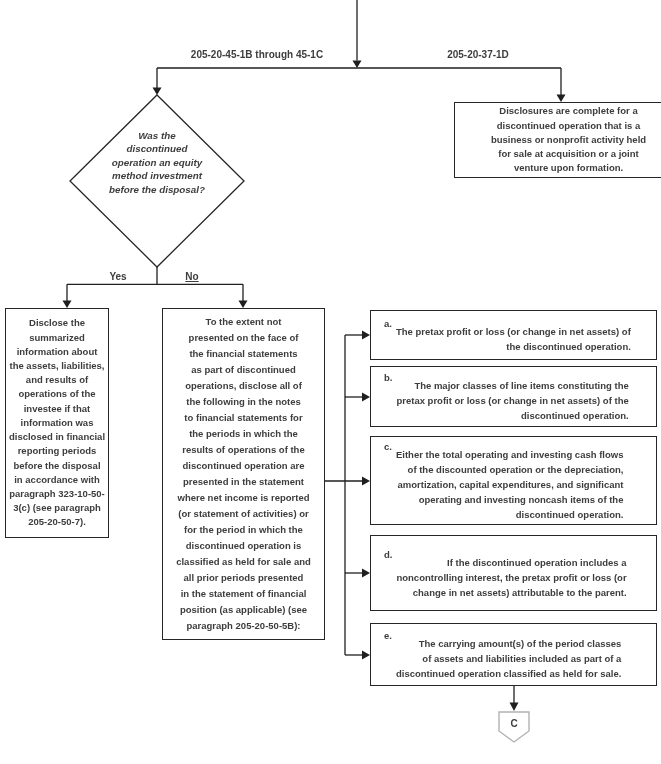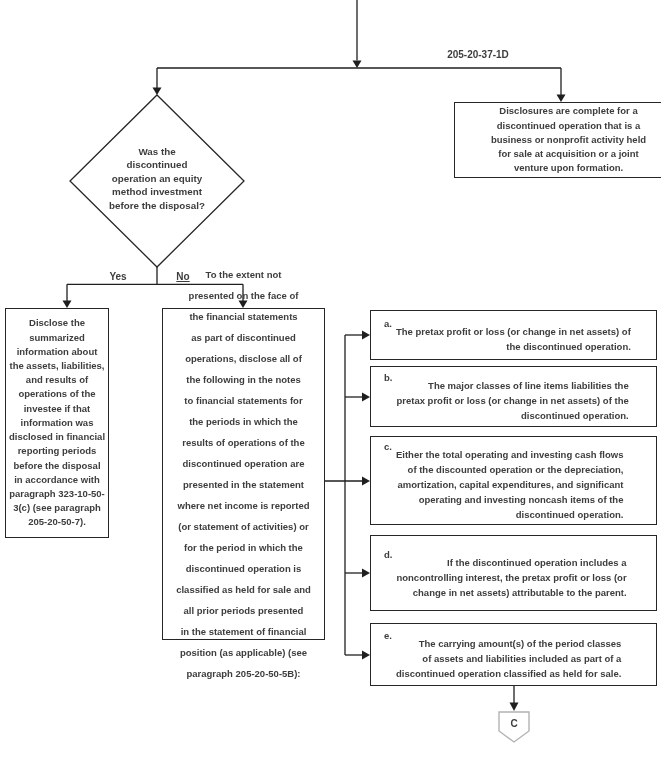--- a/index.html
+++ b/index.html
@@ -14,21 +14,21 @@
   .diamond-shape { fill:#ffffff; stroke:var(--box-border,#262626); stroke-width:1.3; }
   .pentagon-shape { fill:#ffffff; stroke:var(--connector-border,#b3b3b3); stroke-width:1.4; }
   .box {
     position:absolute; box-sizing:border-box; background:#fff;
     border:1.3px solid var(--box-border,#262626);
     display:flex; align-items:center; justify-content:center;
   }
   .box .txt { white-space:pre; text-align:center; font-size:9.5px; }
   .complete-box .txt { line-height:14.3px; }
   .yes-box .txt { line-height:14.2px; }
-  .no-box .txt { line-height:21px; }
+  .no-box .txt { line-height:16px; }
   .item-box { justify-content:flex-start; padding-left:13px; }
   .item-row { display:flex; gap:4px; font-size:9.5px; line-height:15px; }
   .item-label { white-space:nowrap; }
   .item-text { white-space:pre; text-align:right;margin-top:8px; }
   .lbl { position:absolute; font-size:10px; text-align:center; white-space:nowrap; }
   .diamond-text { position:absolute; white-space:pre; text-align:center; font-size:9.8px; line-height:13.4px; }
   .connector-label { position:absolute; font-size:10px; text-align:center; }
 </style>
 </head>
 <body>
@@ -66,38 +66,39 @@
     <path class="line" d="M345 573 H362"></path>
     <polygon class="arrowhead" points="362,568.5 362,577.5 370,573"></polygon>
     <path class="line" d="M345 655 H362"></path>
     <polygon class="arrowhead" points="362,650.5 362,659.5 370,655"></polygon>
 
     <path class="line" d="M514 686 V703"></path>
     <polygon class="arrowhead" points="509.5,702.5 518.5,702.5 514,711"></polygon>
     <path class="pentagon-shape" d="M499 712 H529 V731 L514 742 L499 731 Z"></path>
   </svg>
 
+  <div class="lbl" style="left:157px; top:49px; width:200px;">205-20-45-1B through 45-1C</div>
   <div class="lbl" style="left:408px; top:49px; width:140px;">205-20-37-1D</div>
 
   <div class="box complete-box" style="left:454px; top:102px; width:229px; height:76px;">
     <div class="txt">Disclosures are complete for a
 discontinued operation that is a
 business or nonprofit activity held
 for sale at acquisition or a joint
 venture upon formation.</div>
   </div>
 
-  <div class="diamond-text" style="left:77px; top:145px; width:160px;">Was the
+  <div class="diamond-text" style="left:77px; top:129px; width:160px;font-style:italic;">Was the
 discontinued
 operation an equity
 method investment
 before the disposal?</div>
 
   <div class="lbl" style="left:98px; top:271px; width:40px;">Yes</div>
-  <div class="lbl" style="left:163px; top:271px; width:40px;text-decoration:underline;">No</div>
+  <div class="lbl" style="left:172px; top:271px; width:40px;text-decoration:underline;">No</div>
 
   <div class="box yes-box" style="left:5px; top:308px; width:104px; height:230px;">
     <div class="txt">Disclose the
 summarized
 information about
 the assets, liabilities,
 and results of
 operations of the
 investee if that
 information was
@@ -136,21 +137,21 @@
   <div class="box item-box" style="left:370px; top:310px; width:287px; height:50px;">
     <div class="item-row">
       <span class="item-label">a.</span>
       <span class="item-text">The pretax profit or loss (or change in net assets) of
 the discontinued operation.</span>
     </div>
   </div>
   <div class="box item-box" style="left:370px; top:366px; width:287px; height:61px;">
     <div class="item-row">
       <span class="item-label">b.</span>
-      <span class="item-text">The major classes of line items liabilities the
+      <span class="item-text">The major classes of line items constituting the
 pretax profit or loss (or change in net assets) of the
 discontinued operation.</span>
     </div>
   </div>
   <div class="box item-box" style="left:370px; top:436px; width:287px; height:89px;">
     <div class="item-row">
       <span class="item-label">c.</span>
       <span class="item-text">Either the total operating and investing cash flows
 of the discounted operation or the depreciation,
 amortization, capital expenditures, and significant

